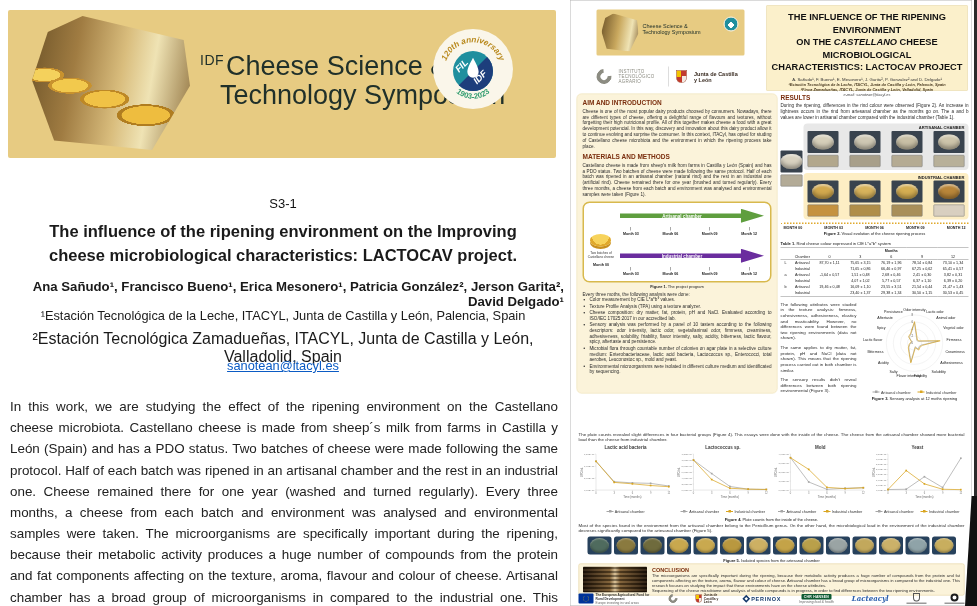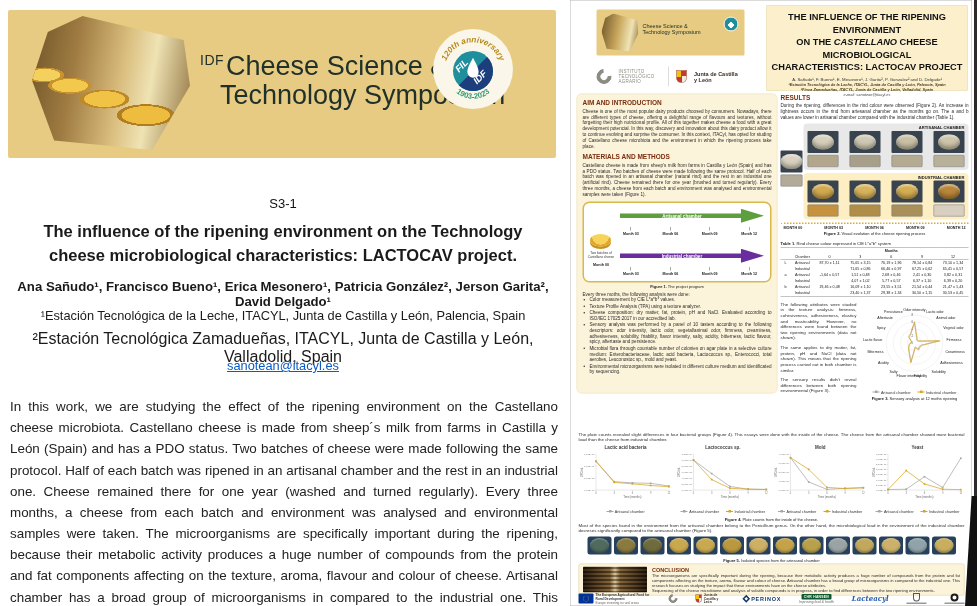--- a/index.html
+++ b/index.html
@@ -19,21 +19,21 @@
       linear-gradient(100deg, #6e5428 0%, #a07c42 28%, #d9bd7d 55%, #efe3b4 72%, #8e6f3c 100%);
   }
   .banner-title { position:absolute; left:192px; top:42px; color:#20302a; line-height:1.08; }
   .idf-prefix { font-size:14px; font-weight:400; vertical-align:10px; margin-right:2px; letter-spacing:.5px; }
   .bt1 { font-size:27px; }
   .bt2 { font-size:27px; display:inline-block; padding-left:20px; }
   .badge { position:absolute; left:424px; top:18px; width:82px; height:82px; }
 
   .session { position:absolute; left:0; top:196px; width:566px; text-align:center; font-size:13px; color:#111; }
   .doc-title { position:absolute; left:28px; top:220px; width:510px; text-align:center; font-size:16.5px; font-weight:bold; line-height:1.45; }
-  .doc-authors { position:absolute; left:2px; top:279px; width:562px; text-align:center; font-size:13.2px; font-weight:bold; }
+  .doc-authors { position:absolute; left:2px; top:279px; width:562px; text-align:right; font-size:13.2px; font-weight:bold; }
   .doc-affil1 { position:absolute; left:2px; top:308px; width:562px; text-align:center; font-size:12.8px; }
   .doc-affil2 { position:absolute; left:2px; top:330px; width:562px; text-align:center; font-size:16px; }
   .doc-email { position:absolute; left:2px; top:358px; width:562px; text-align:center; font-size:12.8px; }
   .doc-email a { color:#0b5bc4; text-decoration:underline; cursor:pointer; }
   .abstract { position:absolute; left:10px; top:396px; width:548px; font-size:13.4px; line-height:1.58; text-align:justify; color:#222; }
 
   
   .poster { position:absolute; left:570px; top:0; width:804px; height:1212px;
     transform:scale(.5); transform-origin:top left;
     background:#fff; border:1px solid #b5b5b5; font-family:"Liberation Sans",sans-serif; }
@@ -192,21 +192,21 @@
         <rect x="18" y="20" width="44" height="44" fill="#1f8f9e"></rect>
         <path d="M18,64 L64,18 L64,64 Z" fill="#1d3e7c"></path>
       </g>
       <text x="31" y="39" transform="rotate(-45 31 39)" font-size="9" font-weight="bold" font-style="italic" fill="#fff" text-anchor="middle">FIL</text>
       <text x="49" y="50" transform="rotate(-45 49 50)" font-size="9" font-weight="bold" font-style="italic" fill="#fff" text-anchor="middle">IDF</text>
       <path d="M40,29 C43.5,35.5 45.5,39.5 45.5,43 A5.5,5.5 0 0 1 34.5,43 C34.5,39.5 36.5,35.5 40,29 Z" fill="#fff"></path>
     </svg>
   </div>
 
   <div class="session">S3-1</div>
-  <h1 class="doc-title">The influence of the ripening environment on the Technology cheese microbiological characteristics: LACTOCAV project.</h1>
+  <h1 class="doc-title">The influence of the ripening environment on the Improving cheese microbiological characteristics: LACTOCAV project.</h1>
   <div class="doc-authors">Ana Sañudo¹, Francisco Bueno¹, Erica Mesonero¹, Patricia González², Jerson Garita², David Delgado¹</div>
   <div class="doc-affil1">¹Estación Tecnológica de la Leche, ITACYL, Junta de Castilla y León, Palencia, Spain</div>
   <div class="doc-affil2">²Estación Tecnológica Zamadueñas, ITACYL, Junta de Castilla y León, Valladolid, Spain</div>
   <div class="doc-email"><a>sanotean@itacyl.es</a></div>
   <p class="abstract">In this work, we are studying the effect of the ripening environment on the Castellano cheese microbiota. Castellano cheese is made from sheep´s milk from farms in Castilla y León (Spain) and has a PDO status. Two batches of cheese were made following the same protocol. Half of each batch was ripened in an artisanal chamber and the rest in an industrial one. Cheese remained there for one year (washed and turned regularly). Every three months, a cheese from each batch and environment was analysed and environmental samples were taken. The microorganisms are specifically important during the ripening, because their metabolic activity produces a huge number of compounds from the protein and fat components affecting on the texture, aroma, flavour and colour of cheese. Artisanal chamber has a broad group of microorganisms in compared to the industrial one. This research focuses on studying the impact that these environments have on the cheese attributes. Project financed by EAFRD funds.</p>
 </div>
 
 <div class="poster">
 
   <div class="p-abs mini-banner">

